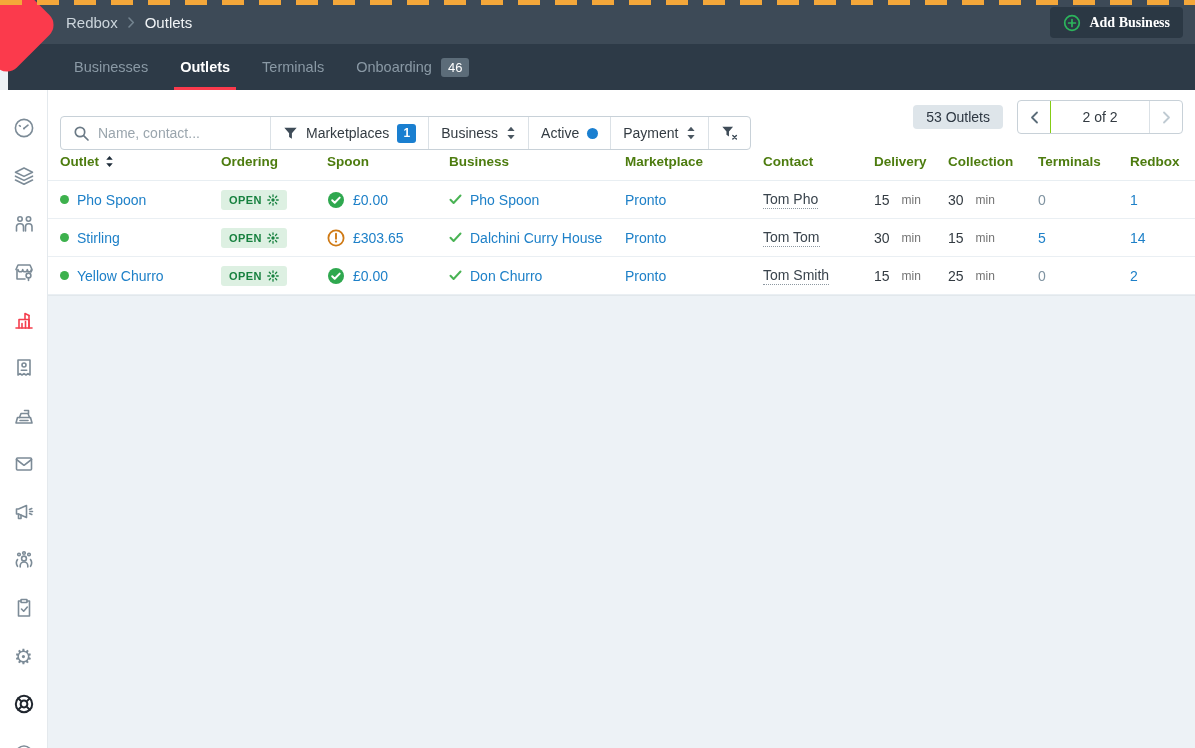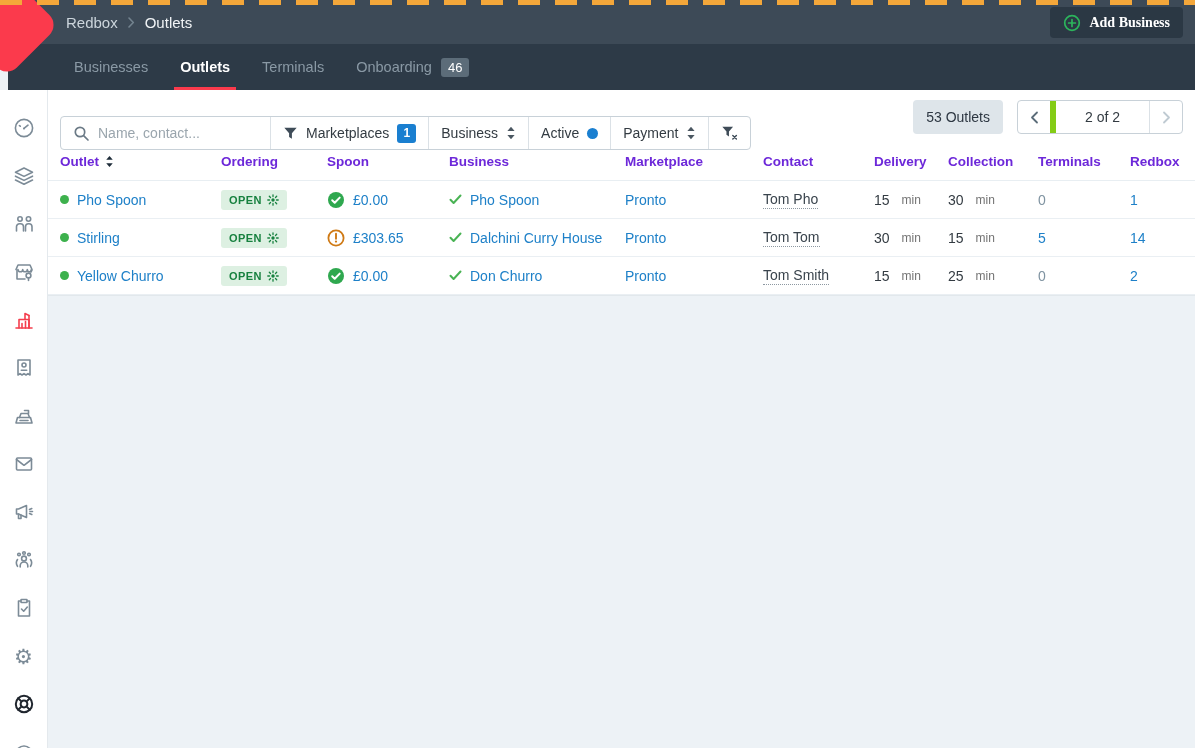--- a/index.html
+++ b/index.html
@@ -52,31 +52,31 @@
   .filter-group { display:flex; align-items:stretch; height:34px; border:1px solid #c8d1d8; border-radius:4px; background:#fff; overflow:hidden;margin-top:32px; }
   .seg { display:flex; align-items:center; gap:8px; padding:0 12px; border-right:1px solid #dbe1e6; font-size:14px; color:#333b42; cursor:pointer; }
   .seg:last-child { border-right:none; }
   .seg-search { width:210px; cursor:text; }
   .seg-search input { border:none; outline:none; width:100%; font-size:14px; font-family:"Liberation Sans",sans-serif; color:#333; background:transparent; }
   .seg-search input::placeholder { color:#9aa5ad; }
   .blue-badge { background:#1a7fd0; color:#fff; font-size:12px; font-weight:bold; border-radius:3px; min-width:19px; height:19px;
     display:flex; align-items:center; justify-content:center; padding:0 4px; }
   .blue-dot { width:11px; height:11px; border-radius:50%; background:#1a7fd0; }
   .spacer { flex:1; }
-  .count-pill { background:#dee5ea; border-radius:4px; height:34px; display:flex; align-items:center; padding:0 13px;
+  .count-pill { background:#dee5ea; border-radius:4px; height:24px; display:flex; align-items:center; padding:0 13px;
     font-size:14px; color:#2d3742; margin-right:14px; }
   .pager { display:flex; align-items:stretch; height:34px; border:1px solid #c8d1d8; border-radius:4px; background:#fff; overflow:hidden; }
   .pager-btn { width:32px; display:flex; align-items:center; justify-content:center; cursor:pointer; }
   .pager-mid { width:100px; display:flex; align-items:center; justify-content:center; font-size:14px; color:#333b42;
-    border-left:6px solid #84cc16; border-right:1px solid #dbe1e6; }
+    border-left:1px solid #84cc16; border-right:1px solid #dbe1e6; }
 
   
   .grid-row { display:grid; grid-template-columns:161px 106px 122px 176px 138px 111px 74px 90px 92px 1fr;
     padding-left:12px; align-items:center; height:38px; }
-  .thead { position:absolute; top:53px; left:0; right:0; font-weight:bold; font-size:13.5px; color:#6d28d9;
+  .thead { position:absolute; top:53px; left:0; right:0; font-weight:bold; font-size:13.5px; color:#4d7c0f;
     border-bottom:1px solid #e8eef2; }
   .th { display:flex; align-items:center; gap:6px; }
   .tbody { position:absolute; top:91px; left:0; right:0; }
   .trow { border-bottom:1px solid #eaeff3; font-size:14px; background:#fff; }
   .cell { display:flex; align-items:center; gap:8px; }
   .link { color:#1e80c8; cursor:pointer; }
   .status-dot { width:9px; height:9px; border-radius:50%; background:#3db14d; flex:0 0 9px; }
   .open-badge { display:inline-flex; align-items:flex-start; gap:5px; background:#ddf0e2; color:#17813f;
     font-weight:bold; font-size:11px; letter-spacing:.4px; padding:4px 8px; border-radius:3px; }
   .contact-link { color:#3a444d; border-bottom:1px dotted #8d98a1; padding-bottom:1px; cursor:pointer; }

